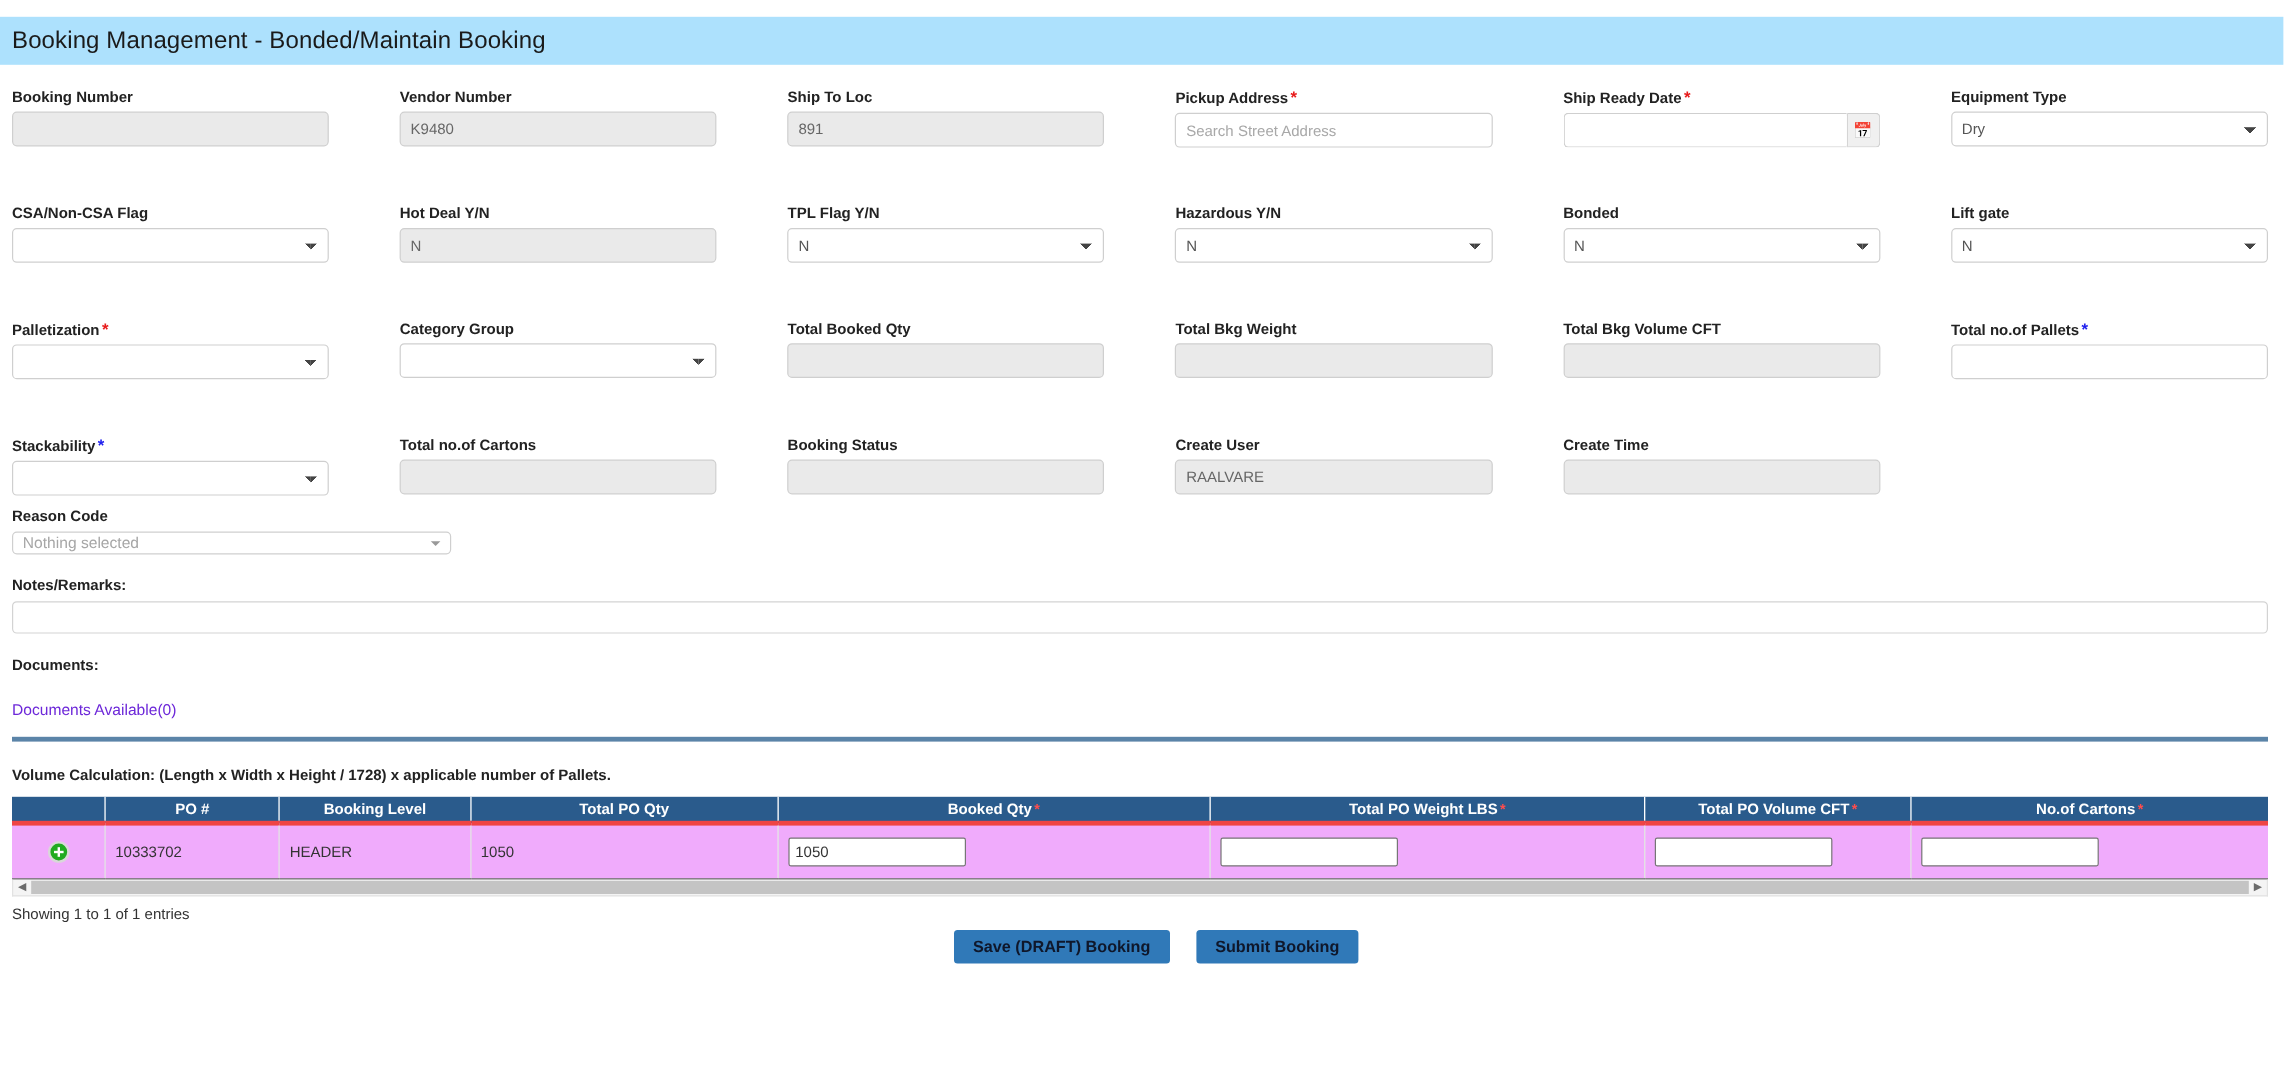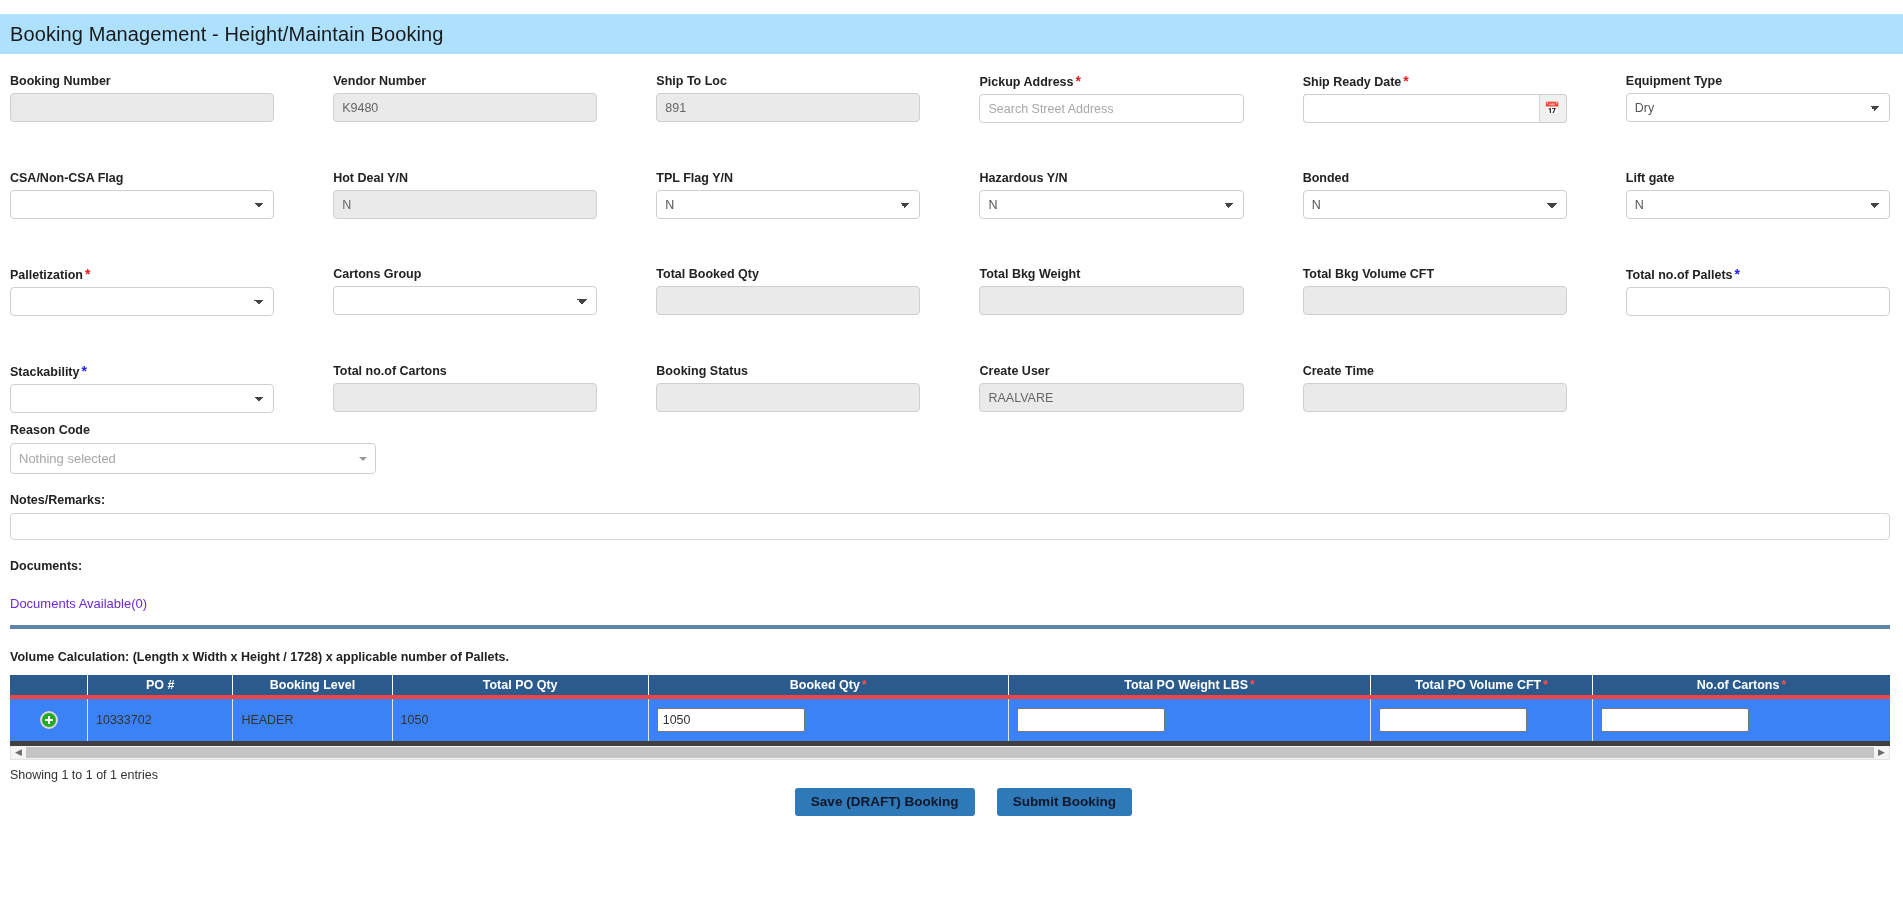--- a/index.html
+++ b/index.html
@@ -86,21 +86,21 @@
     border: 1px solid #cfcfcf; border-left: 1px solid #d5d5d5;
     border-top-right-radius: 4px; border-bottom-right-radius: 4px;
     background: #f0f0f0;
     display: flex; align-items: center; justify-content: center;
     cursor: pointer;
   }
   .cal-ico { font-size: 13px; line-height: 1; color: #333; }
 
   
   .bs-select {
-    width: 366px; height: 31px;
+    width: 366px; height: 19px;
     border: 1px solid #cfcfcf; border-radius: 4px;
     background: #fff;
     display: flex; align-items: center;
     padding: 0 8px; cursor: pointer;
   }
   .bs-select .ph { flex: 1; font-size: 13px; color: #a6a6a6; }
   .bs-select .caret {
     width: 0; height: 0;
     border-left: 4px solid transparent;
     border-right: 4px solid transparent;
@@ -145,24 +145,24 @@
     font-size: 12.5px; font-weight: bold;
     height: 22px; padding: 3px 4px;
     text-align: center;
     border-right: 1px solid #ffffff;
     border-bottom: 4px solid #ef4444;
     white-space: nowrap;
   }
   table.grid-tbl thead th:last-child { border-right: none; }
   table.grid-tbl thead th .req { color: #ff4d4d; font-size: 12px; padding-left: 2px; }
   table.grid-tbl tbody td {
-    background: #3b82f6;
+    background: #f0abfc;
     height: 46px;
     border-right: 1px solid #e2e2e2;
-    border-bottom: 5px solid #404040;
+    border-bottom: 1px solid #404040;
     font-size: 12.5px; color: #333;
     padding: 0 8px;
     vertical-align: middle;
   }
   table.grid-tbl tbody td:last-child { border-right: none; }
   td.expand-cell { text-align: center; padding: 0; }
 
   .plus-ico {
     display: inline-block;
     width: 18px; height: 18px; border-radius: 50%;
@@ -219,21 +219,21 @@
     font-family: "Liberation Sans", sans-serif;
     height: 28px; padding: 0 16px; cursor: pointer;
   }
 </style>
 </head>
 <body>
 
 <div class="page">
 
   <div class="titlebar">
-    <div class="title">Booking Management - Height/Maintain Booking</div>
+    <div class="title">Booking Management - Bonded/Maintain Booking</div>
   </div>
 
   <div class="form">
     <div class="grid" id="form-grid">
         <div class="cell"><label class="fl">Booking Number</label><input type="text" class="ctl ro" readonly="" style=""></div>
         <div class="cell"><label class="fl">Vendor Number</label><input type="text" class="ctl ro" readonly="" value="K9480" style=""></div>
         <div class="cell"><label class="fl">Ship To Loc</label><input type="text" class="ctl ro" readonly="" value="891" style=""></div>
         <div class="cell"><label class="fl">Pickup Address<span class="req">*</span></label><input type="text" class="ctl" placeholder="Search Street Address" style=""></div>
         <div class="cell">
           <label class="fl">Ship Ready Date<span class="req">*</span></label>
@@ -245,21 +245,21 @@
           </div>
         </div>
         <div class="cell"><label class="fl">Equipment Type</label><select class="ctl"><option value="Dry">Dry</option></select></div>
         <div class="cell"><label class="fl">CSA/Non-CSA Flag</label><select class="ctl"><option value=""></option></select></div>
         <div class="cell"><label class="fl">Hot Deal Y/N</label><select class="ctl ro"><option value="N">N</option><option value="Y">Y</option></select></div>
         <div class="cell"><label class="fl">TPL Flag Y/N</label><select class="ctl"><option value="N">N</option><option value="Y">Y</option></select></div>
         <div class="cell"><label class="fl">Hazardous Y/N</label><select class="ctl"><option value="N">N</option><option value="Y">Y</option></select></div>
         <div class="cell"><label class="fl">Bonded</label><select class="ctl"><option value="N">N</option><option value="Y">Y</option></select></div>
         <div class="cell"><label class="fl">Lift gate</label><select class="ctl"><option value="N">N</option><option value="Y">Y</option></select></div>
         <div class="cell"><label class="fl">Palletization<span class="req">*</span></label><select class="ctl"><option value=""></option></select></div>
-        <div class="cell"><label class="fl">Cartons Group</label><select class="ctl"><option value=""></option></select></div>
+        <div class="cell"><label class="fl">Category Group</label><select class="ctl"><option value=""></option></select></div>
         <div class="cell"><label class="fl">Total Booked Qty</label><input type="text" class="ctl ro" readonly="" style=""></div>
         <div class="cell"><label class="fl">Total Bkg Weight</label><input type="text" class="ctl ro" readonly="" style=""></div>
         <div class="cell"><label class="fl">Total Bkg Volume CFT</label><input type="text" class="ctl ro" readonly="" style=""></div>
         <div class="cell"><label class="fl">Total no.of Pallets<span class="req blue">*</span></label><input type="text" class="ctl" style=""></div>
         <div class="cell"><label class="fl">Stackability<span class="req blue">*</span></label><select class="ctl"><option value=""></option></select></div>
         <div class="cell"><label class="fl">Total no.of Cartons</label><input type="text" class="ctl ro" readonly="" style=""></div>
         <div class="cell"><label class="fl">Booking Status</label><input type="text" class="ctl ro" readonly="" style=""></div>
         <div class="cell"><label class="fl">Create User</label><input type="text" class="ctl ro" readonly="" value="RAALVARE" style=""></div>
         <div class="cell"><label class="fl">Create Time</label><input type="text" class="ctl ro" readonly="" style=""></div>
         <div class="cell empty"></div>

